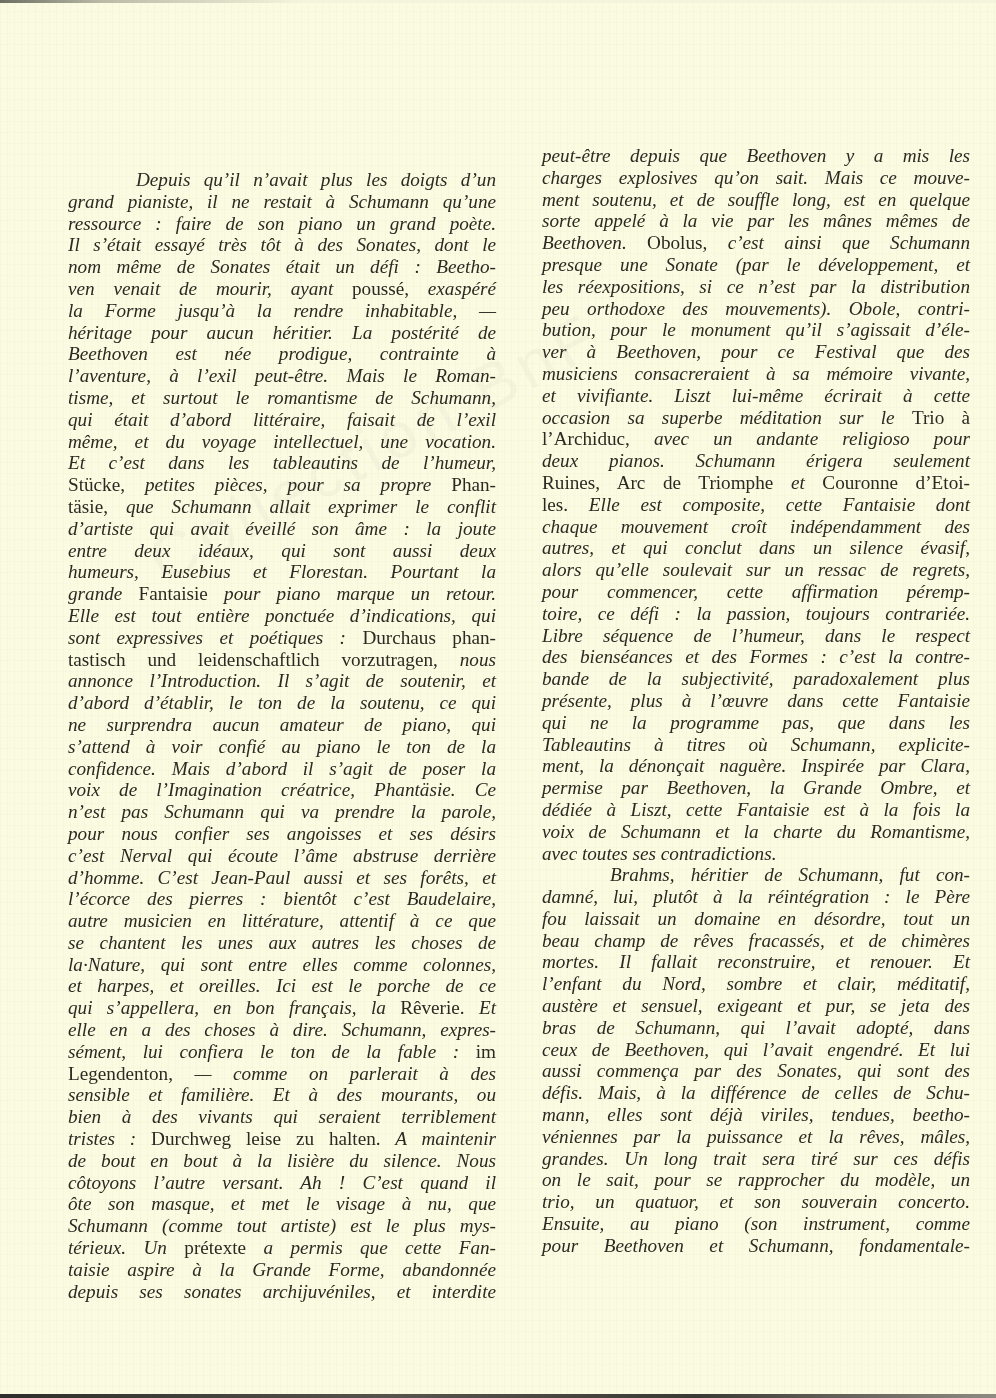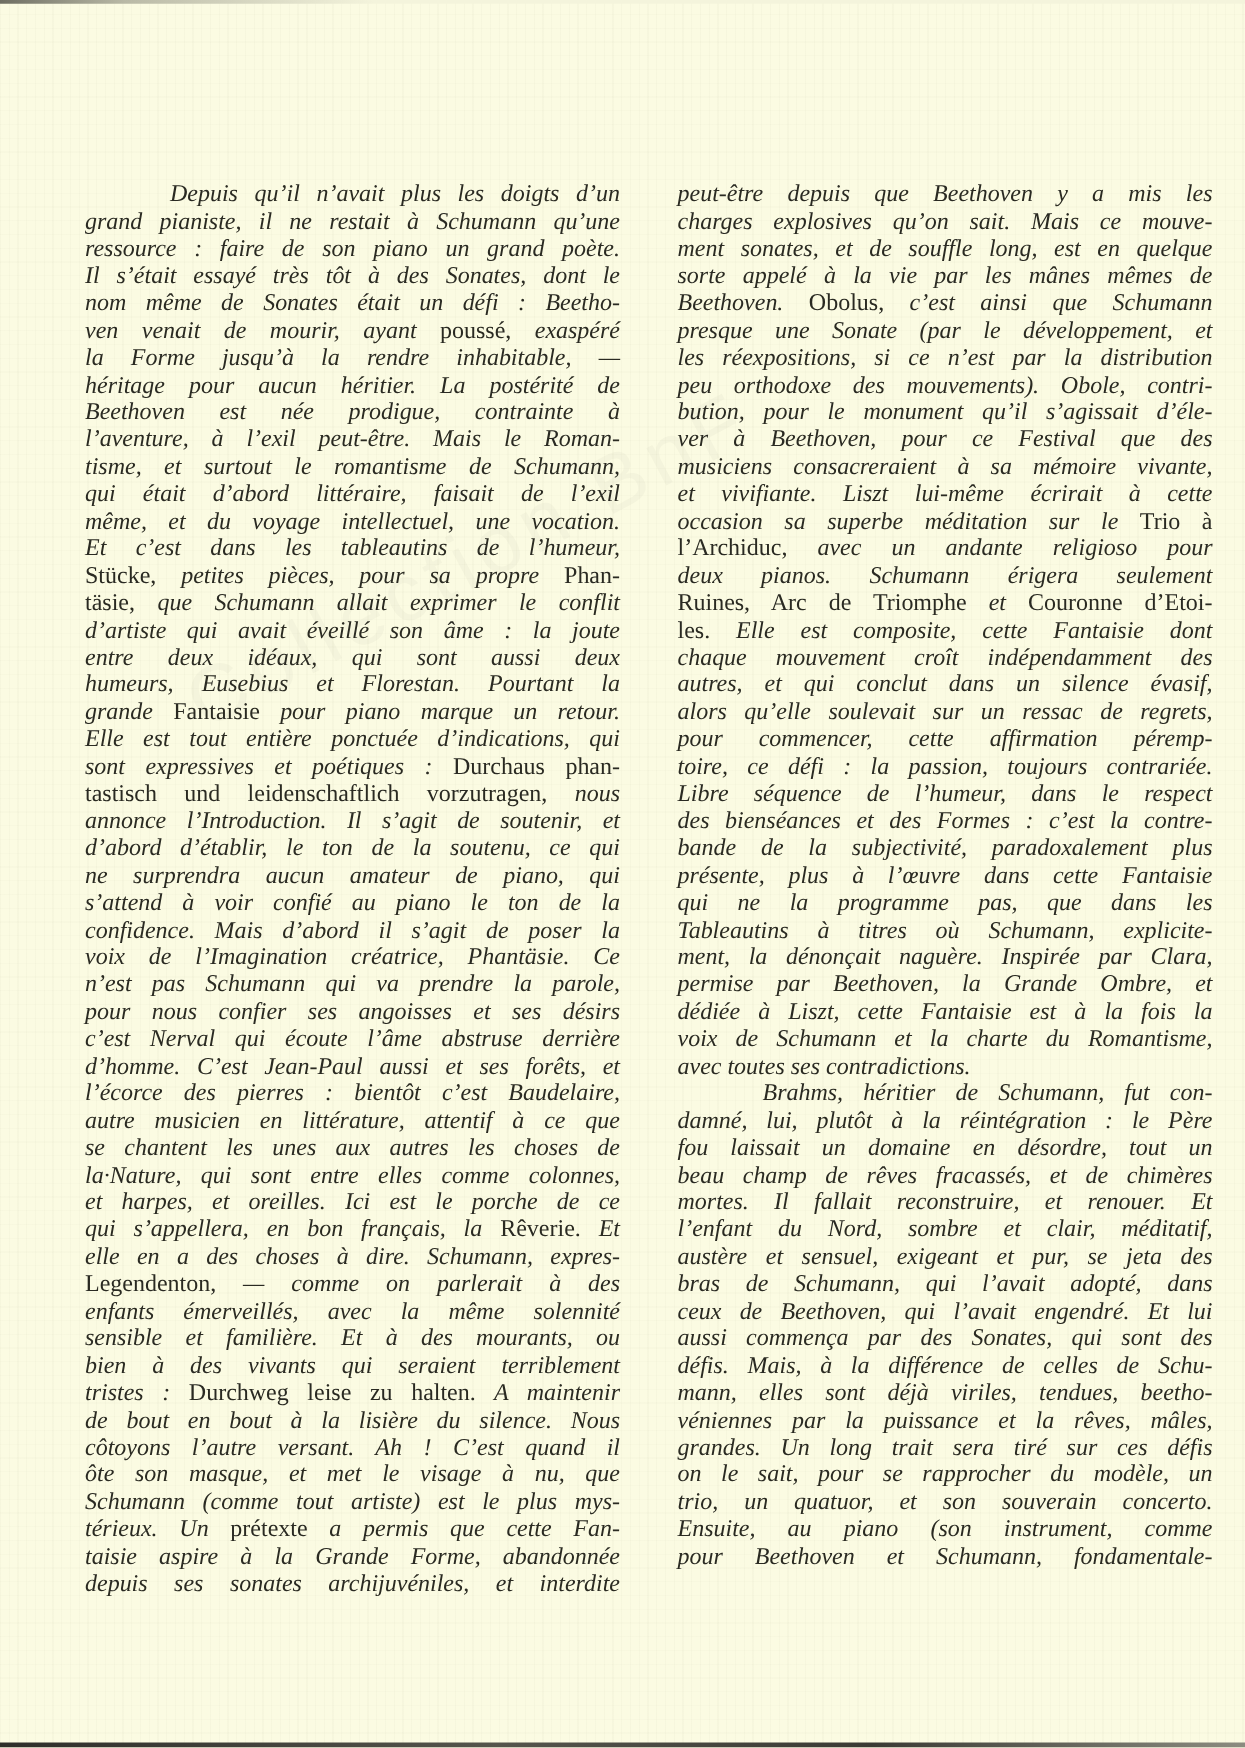--- a/index.html
+++ b/index.html
@@ -22,21 +22,21 @@
     position: absolute; inset: 0;
     background-image:
       repeating-linear-gradient(90deg, rgba(120,120,90,0.035) 0 1px, transparent 1px 7px),
       repeating-linear-gradient(0deg, rgba(120,120,90,0.025) 0 1px, transparent 1px 11px);
     pointer-events: none;
   }
   .column {
     position: absolute; top: 145px; width: 428px;
     font-size: 19.2px; line-height: 21.8px;
   }
-  .col-left { left: 68px; }
+  .col-left { left: 68px; margin-top: 24px; }
   .col-right { left: 542px; }
   .line {
     display: block; white-space: nowrap;
     text-align: justify; text-align-last: justify;
     height: 21.8px; overflow: visible;
   }
   .line.last { text-align-last: left; }
   .line.indent { padding-left: 68px; }
   .line .it { font-style: italic; }
   .line .rm { font-style: normal; }
@@ -88,37 +88,37 @@
     <span class="line"><span class="it">pour nous confier ses angoisses et ses désirs</span></span>
     <span class="line"><span class="it">c’est Nerval qui écoute l’âme abstruse derrière</span></span>
     <span class="line"><span class="it">d’homme. C’est Jean-Paul aussi et ses forêts, et</span></span>
     <span class="line"><span class="it">l’écorce des pierres : bientôt c’est Baudelaire,</span></span>
     <span class="line"><span class="it">autre musicien en littérature, attentif à ce que</span></span>
     <span class="line"><span class="it">se chantent les unes aux autres les choses de</span></span>
     <span class="line"><span class="it">la·Nature, qui sont entre elles comme colonnes,</span></span>
     <span class="line"><span class="it">et harpes, et oreilles. Ici est le porche de ce</span></span>
     <span class="line"><span class="it">qui s’appellera, en bon français, la </span><span class="rm">Rêverie.</span><span class="it"> Et</span></span>
     <span class="line"><span class="it">elle en a des choses à dire. Schumann, expres-</span></span>
+    <span class="line"><span class="it">sément, lui confiera le ton de la fable : </span><span class="rm">im</span></span>
     <span class="line"><span class="rm">Legendenton,</span><span class="it"> — comme on parlerait à des</span></span>
-    <span class="line"><span class="it">enfants émerveillés, avec la même solennité</span></span>
     <span class="line"><span class="it">sensible et familière. Et à des mourants, ou</span></span>
     <span class="line"><span class="it">bien à des vivants qui seraient terriblement</span></span>
     <span class="line"><span class="it">tristes : </span><span class="rm">Durchweg leise zu halten.</span><span class="it"> A maintenir</span></span>
     <span class="line"><span class="it">de bout en bout à la lisière du silence. Nous</span></span>
     <span class="line"><span class="it">côtoyons l’autre versant. Ah ! C’est quand il</span></span>
     <span class="line"><span class="it">ôte son masque, et met le visage à nu, que</span></span>
     <span class="line"><span class="it">Schumann (comme tout artiste) est le plus mys-</span></span>
     <span class="line"><span class="it">térieux. Un </span><span class="rm">prétexte</span><span class="it"> a permis que cette Fan-</span></span>
     <span class="line"><span class="it">taisie aspire à la Grande Forme, abandonnée</span></span>
     <span class="line"><span class="it">depuis ses sonates archijuvéniles, et interdite</span></span>
   </div>
 <div class="column col-right" id="col-right">
     <span class="line"><span class="it">peut-être depuis que Beethoven y a mis les</span></span>
     <span class="line"><span class="it">charges explosives qu’on sait. Mais ce mouve-</span></span>
-    <span class="line"><span class="it">ment sonates, et de souffle long, est en quelque</span></span>
+    <span class="line"><span class="it">ment soutenu, et de souffle long, est en quelque</span></span>
     <span class="line"><span class="it">sorte appelé à la vie par les mânes mêmes de</span></span>
     <span class="line"><span class="it">Beethoven. </span><span class="rm">Obolus,</span><span class="it"> c’est ainsi que Schumann</span></span>
     <span class="line"><span class="it">presque une Sonate (par le développement, et</span></span>
     <span class="line"><span class="it">les réexpositions, si ce n’est par la distribution</span></span>
     <span class="line"><span class="it">peu orthodoxe des mouvements). Obole, contri-</span></span>
     <span class="line"><span class="it">bution, pour le monument qu’il s’agissait d’éle-</span></span>
     <span class="line"><span class="it">ver à Beethoven, pour ce Festival que des</span></span>
     <span class="line"><span class="it">musiciens consacreraient à sa mémoire vivante,</span></span>
     <span class="line"><span class="it">et vivifiante. Liszt lui-même écrirait à cette</span></span>
     <span class="line"><span class="it">occasion sa superbe méditation sur le </span><span class="rm">Trio à</span></span>

